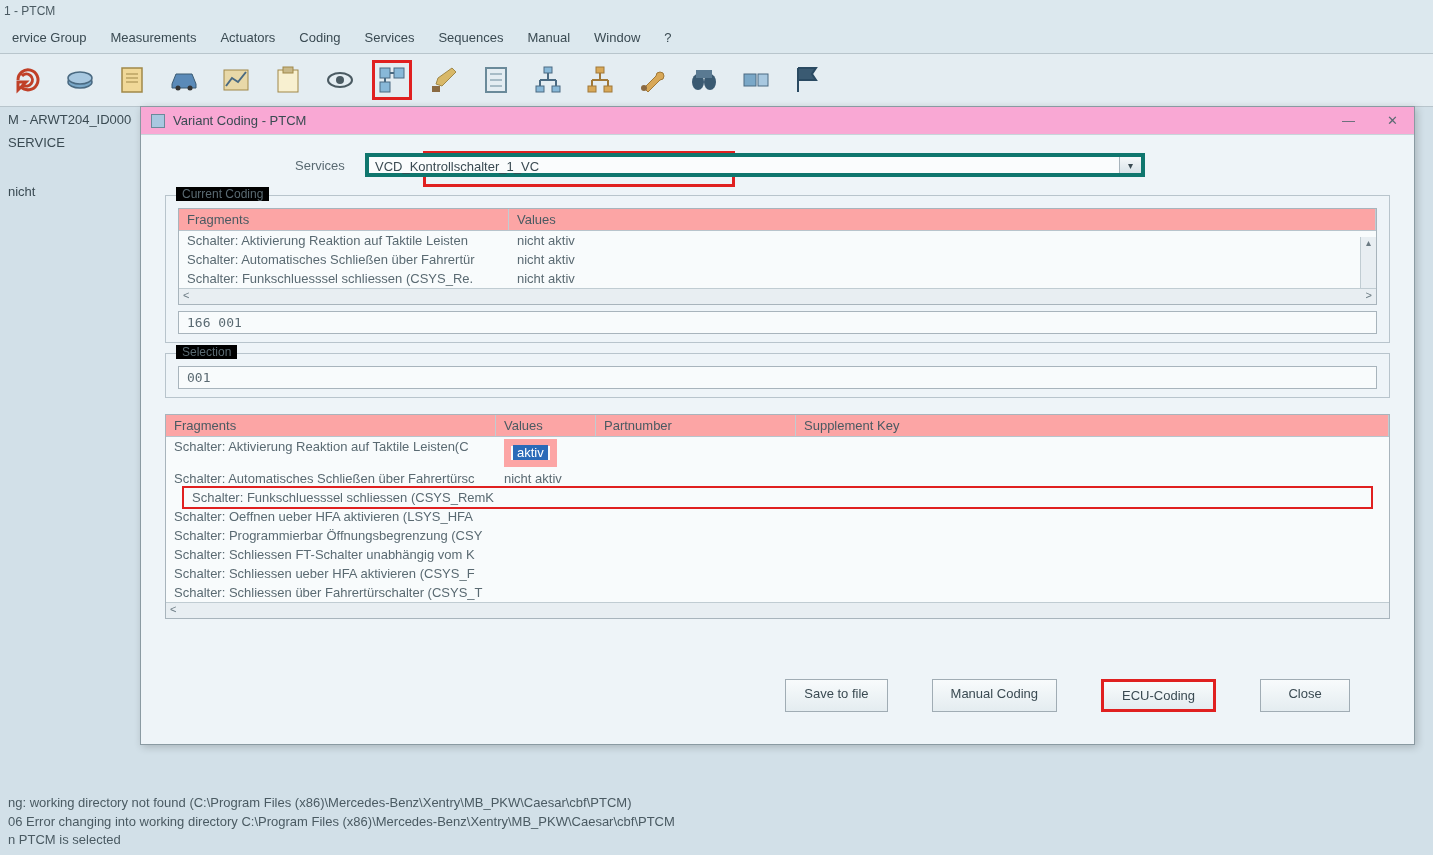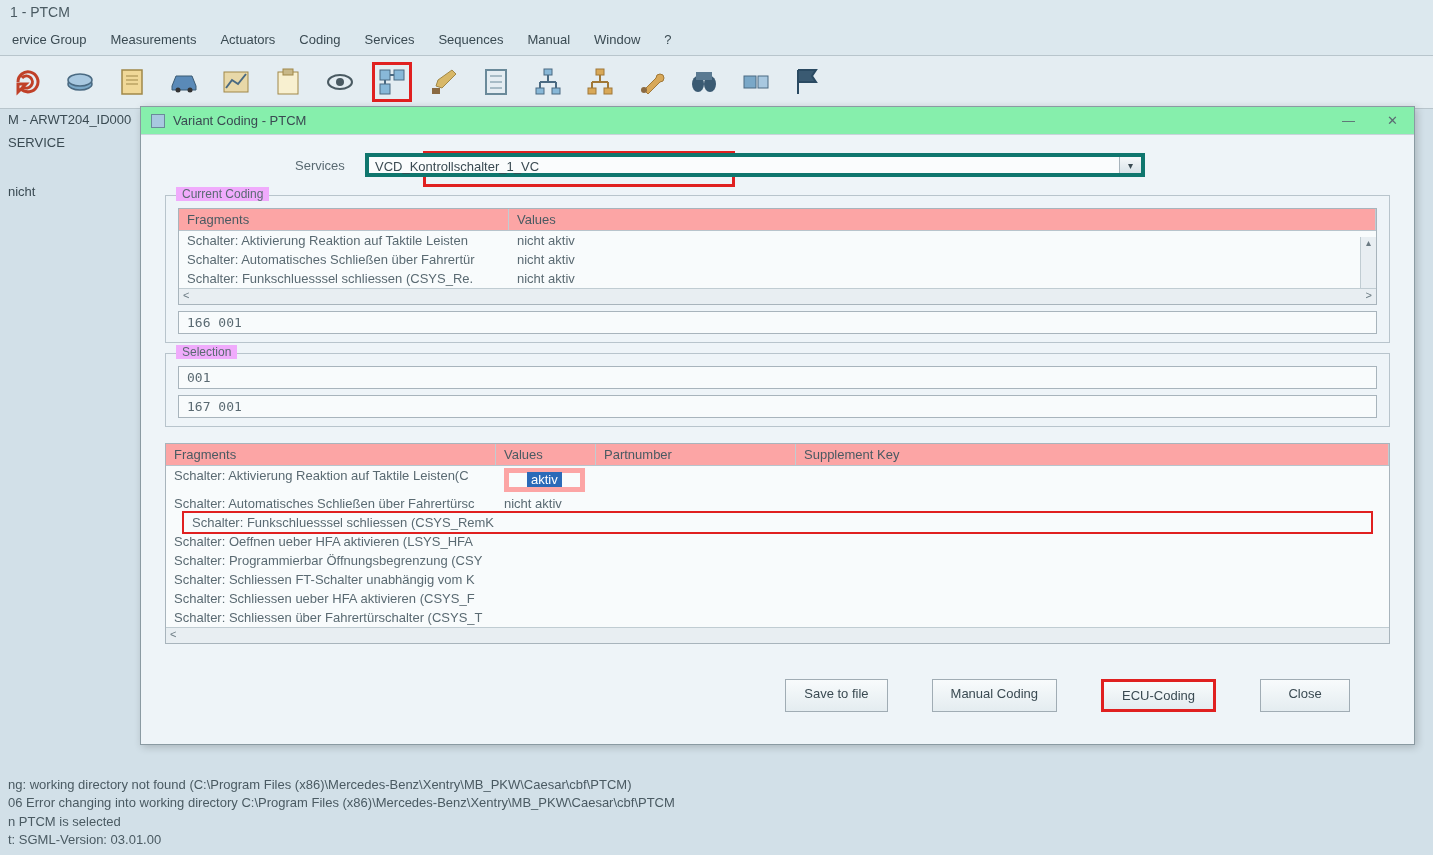--- a/index.html
+++ b/index.html
@@ -1,58 +1,58 @@
 <!DOCTYPE html>
 <html><head>
 <meta charset="utf-8">
 <style>
 * { box-sizing: border-box; margin: 0; padding: 0; font-family: "Segoe UI", Tahoma, sans-serif; font-size: 13px; }
 body { background: #d2e0e8; color: #3a4a52; overflow: hidden; width: 1433px; height: 855px; position: relative; }
-.title-bar { background: #dce8ee; padding: 4px 10px; font-size: 14px; color: #4a5a62; }
+.title-bar { background: #dce8ee; padding: 4px 4px; font-size: 12px; color: #4a5a62; }
 .menu-bar { display: flex; gap: 16px; padding: 6px 8px; background: #dce8ee; color: #3a4a52; }
 .menu-item { cursor: pointer; padding: 2px 4px; }
 .toolbar { display: flex; gap: 12px; padding: 6px 8px; background: #e4edf2; border-top: 1px solid #b8c5cc; border-bottom: 1px solid #b8c5cc; align-items: center; }
 .tool-btn { width: 40px; height: 40px; display: flex; align-items: center; justify-content: center; cursor: pointer; border: 1px solid transparent; }
 .tool-btn svg { width: 32px; height: 32px; }
 .highlight-red { border: 3px solid #e02020 !important; }
 .sidebar { position: absolute; left: 0; top: 100px; width: 140px; padding: 8px; color: #3a4a52; }
 .sidebar-row { padding: 4px 0; white-space: nowrap; overflow: hidden; }
 .modal { position: absolute; left: 140px; top: 106px; right: 18px; bottom: 110px; background: #eef4f8; border: 1px solid #8a9aa2; box-shadow: 2px 2px 8px rgba(0,0,0,0.2); }
-.modal-title { display: flex; align-items: flex-end; padding: 6px 10px; background: #86efac; border-bottom: 1px solid #c8d4da; }
+.modal-title { display: flex; align-items: flex-end; padding: 6px 10px; background: #f9a8d4; border-bottom: 1px solid #c8d4da; }
 .modal-title-icon { width: 14px; height: 14px; background: #a8c8e0; border: 1px solid #6a8a9a; margin-right: 8px; }
 .modal-title-text { flex: 1; color: #3a4a52; }
 .modal-title-ctrl { display: flex; gap: 20px; font-size: 16px; color: #5a6a72; }
 .modal-title-ctrl span { cursor: pointer; padding: 0 6px; }
 .modal-body { padding: 18px 24px 12px 24px; position: relative; height: calc(100% - 32px); display:flex; flex-direction:column; }
 .svc-row { display: flex; align-items: center; margin-bottom: 18px; }
 .svc-label { width: 70px; color: #5a6a72; }
 .svc-select { flex: 0 0 780px; height: 24px; border: 4px solid #0f766e; background: #fafcfd; padding: 2px 6px; color: #3a4a52; position: relative; }
 .svc-dropdown { position: absolute; right: 0; top: 0; width: 22px; height: 100%; background: linear-gradient(#f6f8fa,#d8e2e8); border-left: 1px solid #a8b4bc; display:flex; align-items:center; justify-content:center; font-size:10px; }
 .svc-highlight { position: absolute; left: 282px; top: 16px; width: 312px; height: 36px; border: 3px solid #e02020; pointer-events:none; }
 .grp { border: 1px solid #b8c4cc; padding: 12px 12px 8px 12px; margin-bottom: 10px; position: relative; }
-.grp-title { position: absolute; top: -9px; left: 10px; background: #f0abfc; padding: 0 6px; color: #5a6a72; font-size: 12px; text-align: center; }
+.grp-title { position: absolute; top: -9px; left: 10px; background: #000000; padding: 0 6px; color: #5a6a72; font-size: 12px; text-align: center; }
 .tbl { border: 1px solid #a8b4bc; background: #f8fbfc; }
 .tbl-head { display: flex; background: #fca5a5; border-bottom: 1px solid #b8c4cc; }
 .tbl-head .th { padding: 3px 8px; border-right: 1px solid #c0ccd2; color: #4a5a62; }
 .tbl-row { display: flex; }
 .tbl-row .td { padding: 2px 8px; border-right: 1px solid transparent; color: #5a6a72; white-space: nowrap; overflow: hidden; }
 .col-frag { width: 330px; }
 .col-val { width: 100px; }
 .col-part { width: 200px; }
 .col-supp { width: 200px; }
 .scroll-bar { height: 16px; background: #e8eef2; border-top: 1px solid #c0ccd2; position: relative; }
 .scroll-left { position: absolute; left: 4px; font-size: 11px; color: #6a7a82; }
 .scroll-right { position: absolute; right: 4px; font-size: 11px; color: #6a7a82; }
 .num-box { border: 1px solid #a8b4bc; background: #f8fbfc; padding: 3px 8px; margin-top: 6px; color: #5a6a72; font-family: monospace; }
 .btn-row { display: flex; justify-content: flex-end; gap: 24px; margin-top: auto; padding: 10px 40px 16px 0; }
 .btn { padding: 6px 18px; border: 1px solid #a0acb4; background: linear-gradient(#f8fbfc,#e4ecf0); color: #3a4a52; cursor: pointer; min-width: 90px; text-align:center;margin-left:20px; }
 .log-area { position: absolute; left: 0; bottom: 0; right: 16px; padding: 6px 8px; color: #4a5a62; font-size: 13px; line-height: 1.4; white-space: nowrap; overflow: hidden; }
 .val-sel { background: #2a6ab8; color: #fff; padding: 0 4px; }
 .row-hl { border: 2px solid #e02020; margin: -2px 16px; }
-.val-hl { border: 5px solid #fca5a5; display:inline-block; padding: 0 18px; line-height: 1.1; }
+.val-hl { border: 7px solid #fca5a5; display:inline-block; padding: 0 2px; line-height: 1.1; }
 .btn-hl { border: 3px solid #e02020; }
 .vscroll { position:absolute; right:0; top:28px; bottom:16px; width:16px; background:#e8eef2; border-left:1px solid #c0ccd2; }
 .vscroll .up { position:absolute; top:0; left:0; right:0; height:14px; text-align:center; font-size:10px; color:#6a7a82; }
 </style>
 </head>
 <body>
 
 <div class="title-bar">1 - PTCM</div>
 
 <div class="menu-bar">
@@ -234,21 +234,20 @@
         <div class="vscroll">
             <div class="up">▴</div>
           </div>
       </div>
       <div class="num-box">166 001</div>
     </div>
 
     <div class="grp">
       <div class="grp-title">Selection</div>
       <div class="num-box" style="margin-top:0">001</div>
-      <div class="num-box">167 001</div>
     </div>
 
     <div class="tbl" style="margin-top:6px">
       <div class="tbl-head">
         <div class="th col-frag">Fragments</div>
         <div class="th col-val">Values</div>
         <div class="th col-part">Partnumber</div>
         <div class="th col-supp" style="flex:1">Supplement Key</div>
       </div>
       <div class="tbl-row">
@@ -294,14 +293,13 @@
       <div class="btn btn-hl">ECU-Coding</div>
       <div class="btn">Close</div>
     </div>
   </div>
 </div>
 
 <div class="log-area">
   <div>ng: working directory not found (C:\Program Files (x86)\Mercedes-Benz\Xentry\MB_PKW\Caesar\cbf\PTCM)</div>
   <div>06 Error changing into working directory C:\Program Files (x86)\Mercedes-Benz\Xentry\MB_PKW\Caesar\cbf\PTCM</div>
   <div>n PTCM is selected</div>
-  <div>t: SGML-Version: 03.01.00</div>
 </div>
 
 </body></html>

